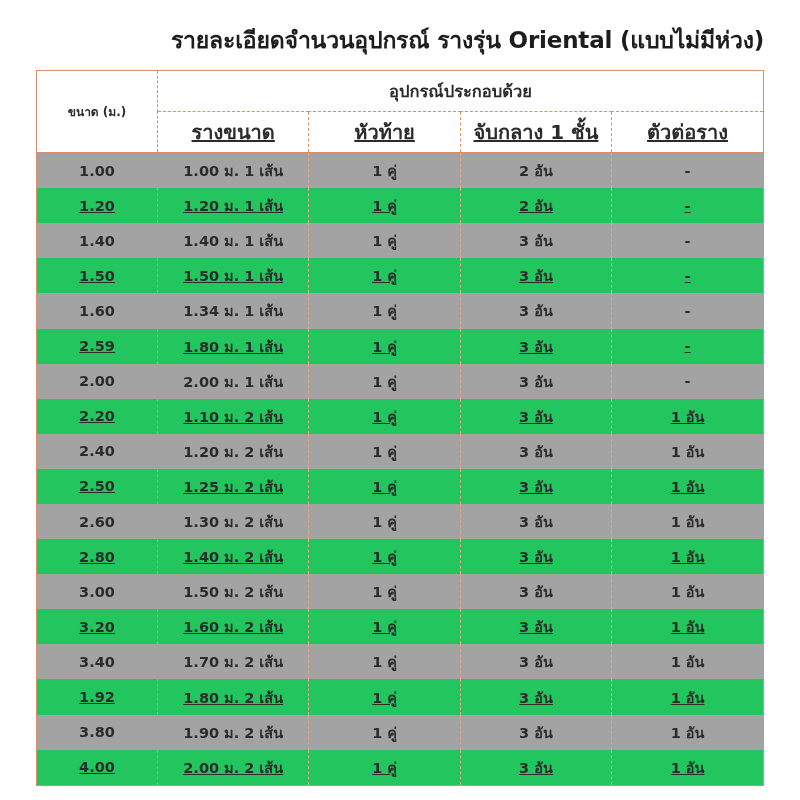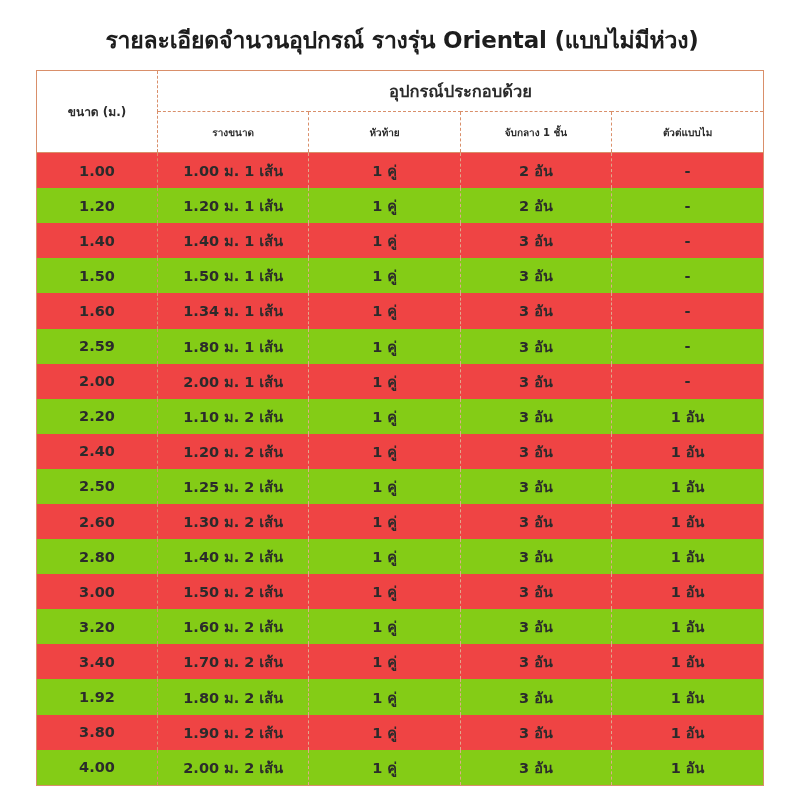--- a/index.html
+++ b/index.html
@@ -19,21 +19,21 @@
     height: 800px;
     box-sizing: border-box;
     padding: 18px 36px 14px 36px;
     display: flex;
     flex-direction: column;
   }
   .title {
     font-size: 23px;
     font-weight: bold;
     color: #1d1d1d;
-    text-align: center;
+    text-align: right;
     letter-spacing: -0.2px;
     padding: 4px 0 12px 4px;
     white-space: nowrap;
   }
   .table-wrap {
     flex: 1;
     border: 1.5px solid #d98f6a;
     box-sizing: border-box;
   }
   table {
@@ -57,31 +57,33 @@
     width: 120px;
   }
   .hdr-group {
     border-bottom: 1.2px dashed #d98f6a;
     font-size: 16.5px;
     height: 40px;
   }
   .hdr-sub {
     border-right: 1.2px dashed #d98f6a;
     border-bottom: 1.2px solid #d98f6a;
-    font-size: 10px;
+    font-size: 20px;
     height: 40px;
+    text-decoration: underline;
   }
   .hdr-sub.last {
     border-right: none;
   }
   .row-odd td {
-    background: #84cc16;
+    background: #22c55e;
+    text-decoration: underline;
   }
   .row-even td {
-    background: #ef4444;
+    background: #a3a3a3;
   }
   tbody td {
     height: 33px;
     border-right: 1.2px dashed #e0a98c;
   }
   tbody td.last {
     border-right: none;
   }
   tbody td.col-size {
     border-right: 1.2px dashed #d98f6a;
@@ -98,21 +100,21 @@
     <table>
       <thead>
         <tr>
           <th class="hdr-size" rowspan="2">ขนาด (ม.)</th>
           <th class="hdr-group" colspan="4">อุปกรณ์ประกอบด้วย</th>
         </tr>
         <tr>
           <th class="hdr-sub">รางขนาด</th>
           <th class="hdr-sub">หัวท้าย</th>
           <th class="hdr-sub">จับกลาง 1 ชั้น</th>
-          <th class="hdr-sub last">ตัวต่แบบไม</th>
+          <th class="hdr-sub last">ตัวต่อราง</th>
         </tr>
       </thead>
       <tbody id="table-body">
           <tr class="row-even">
             <td class="col-size">1.00</td>
             <td>1.00 ม. 1 เส้น</td>
             <td>1 คู่</td>
             <td>2 อัน</td>
             <td class="last">-</td>
           </tr>

